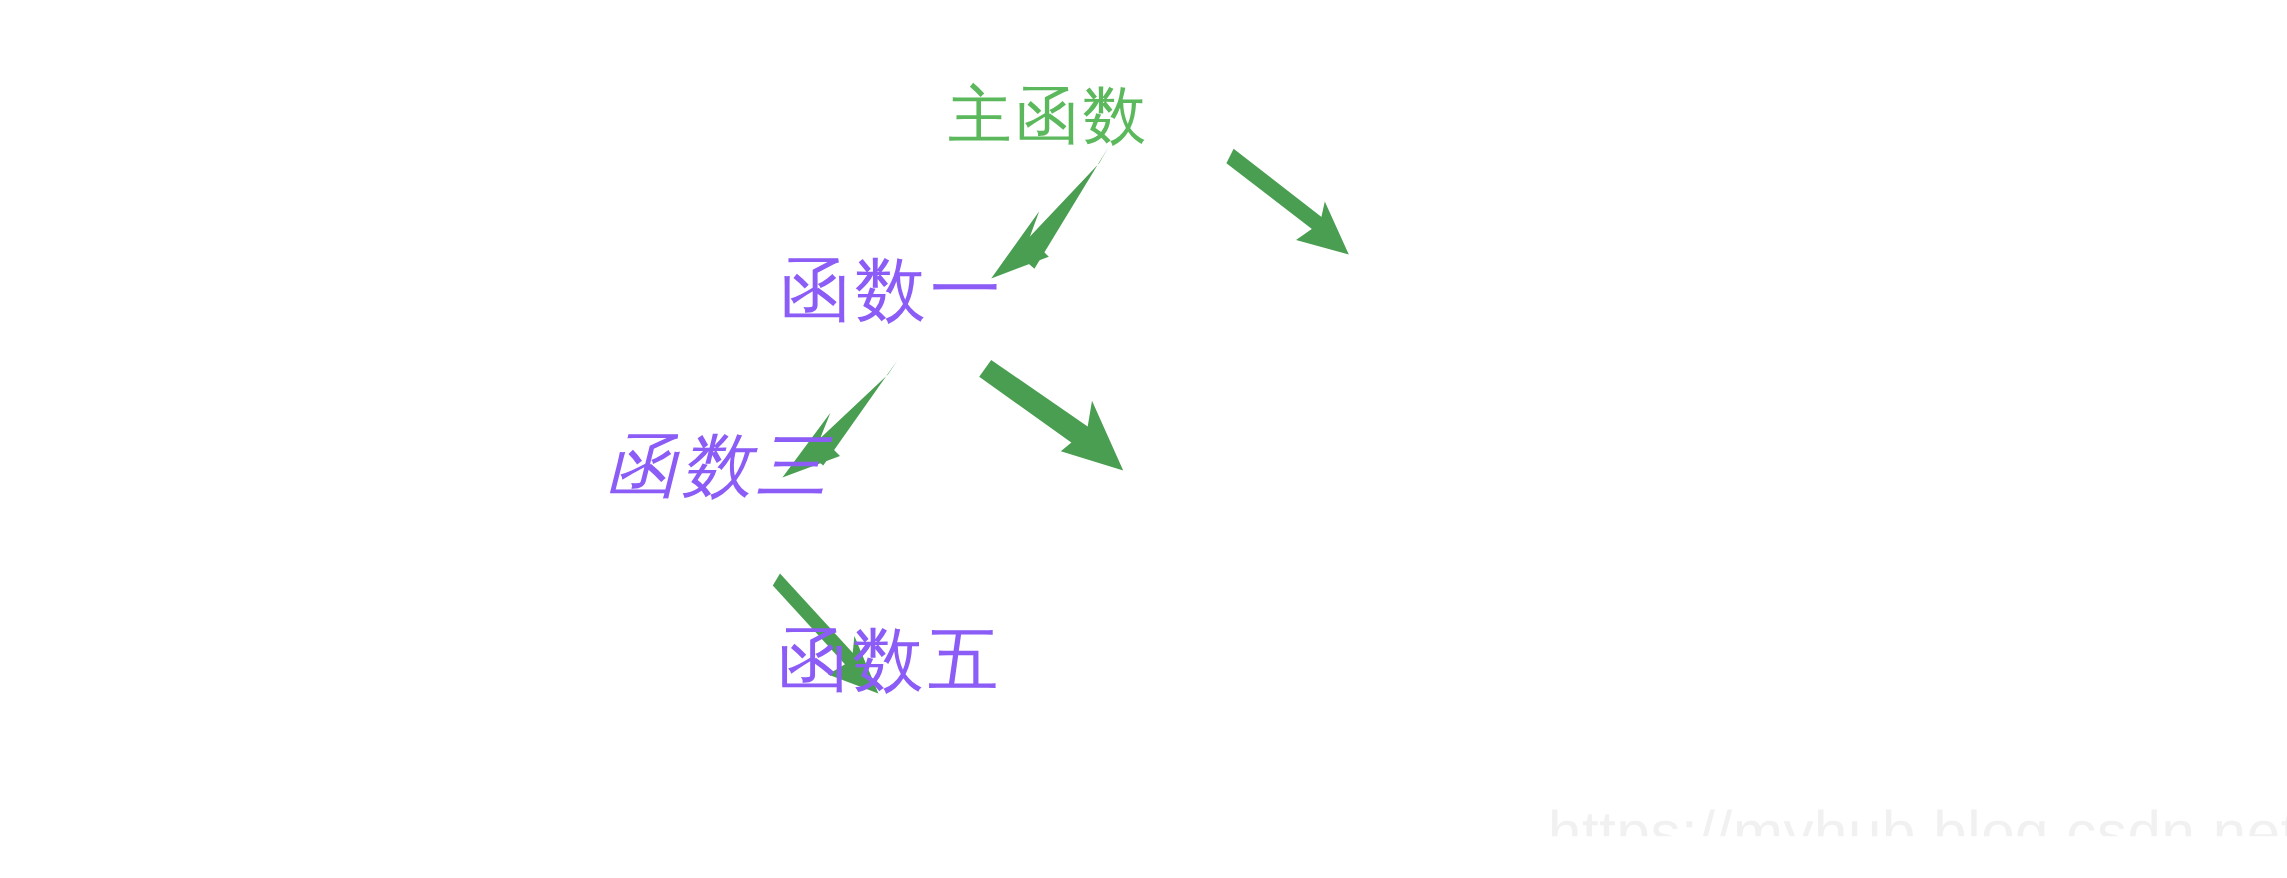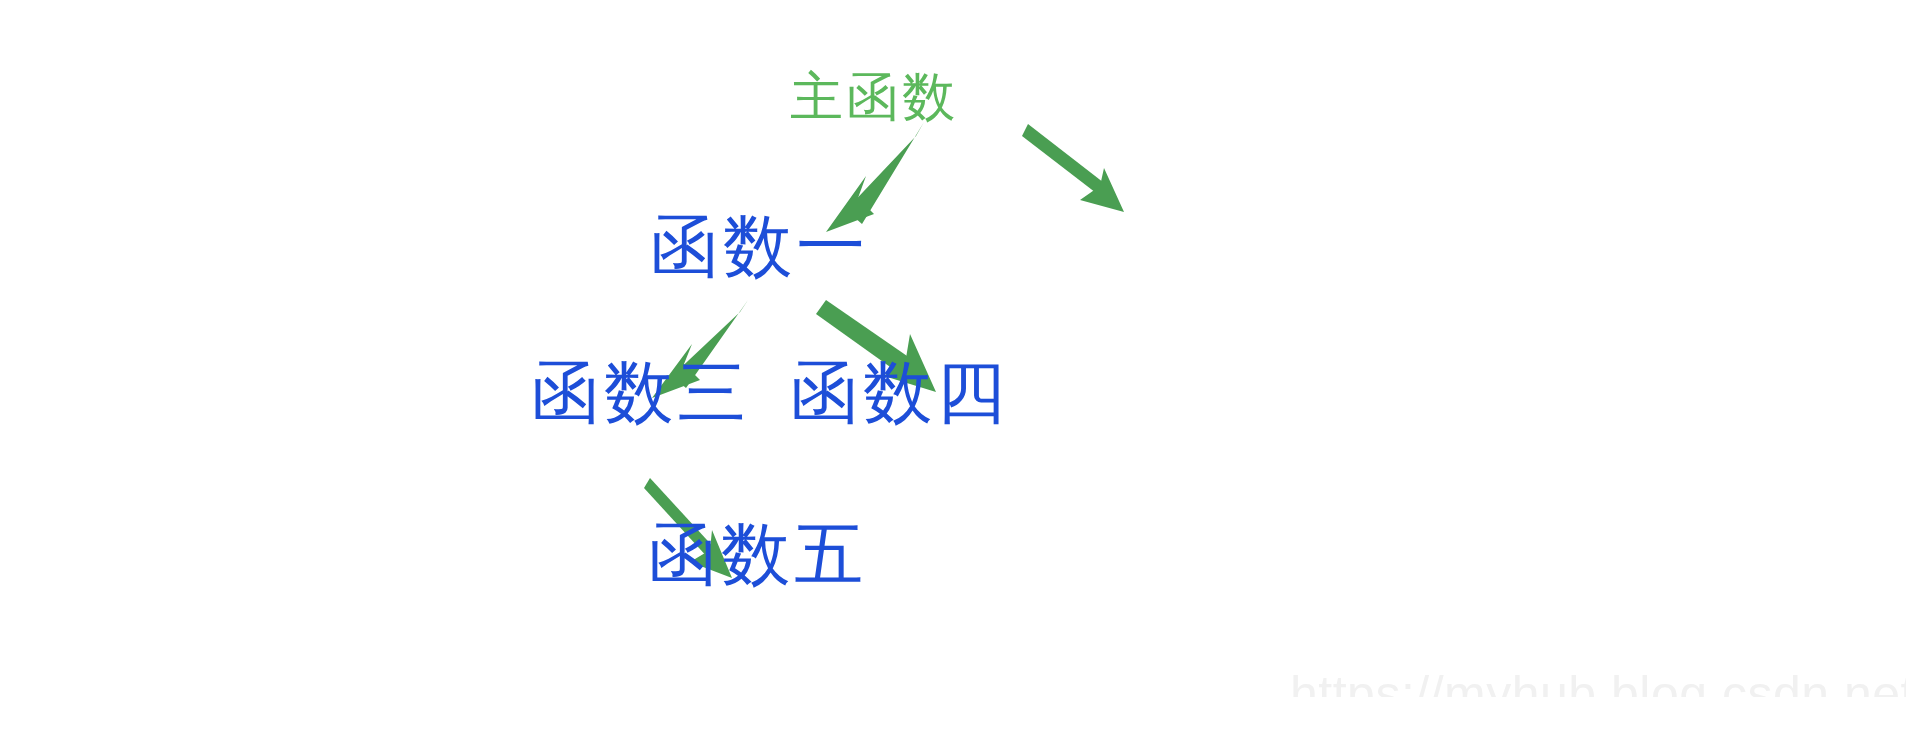--- a/index.html
+++ b/index.html
@@ -33,22 +33,22 @@
     font-family: "DejaVu Sans", "Liberation Sans", sans-serif;
     font-weight: 400;
     letter-spacing: 0.06em;
     user-select: none;
   }
   .node-root {
     font-size: 53px;
     color: #5cb85c;
   }
   .node-child {
-    font-size: 69px;
-    color: #1d4ed8;
+    font-size: 59px;
+    color: #8b5cf6;
   }
   #watermark {
     position: absolute;
     white-space: nowrap;
     font-family: "Liberation Sans", "DejaVu Sans", sans-serif;
     font-size: 50px;
     font-weight: 400;
     color: #f1f1f1;
     letter-spacing: 0.01em;
     user-select: none;
@@ -85,21 +85,20 @@
       <path d="M 650,478 L 644,488 L 710,560 L 718,552 Z" fill="#4a9e52"></path>
       <path d="M 732,578 L 690,562 L 710,550 L 712,530 Z" fill="#4a9e52"></path>
     </g>
   </svg>
 
   <div class="node node-root" style="left:790px; top:70px;">主函数</div>
 
   <div class="node node-child" style="left:650px; top:212px;">函数一</div>
 
 
-  <div class="node node-child" style="left:531px; top:358px;">函数三</div>
+  <div class="node node-child" style="left:505px; top:358px;font-style:italic;">函数三</div>
 
-  <div class="node node-child" style="left:790px; top:358px;">函数四</div>
 
   <div class="node node-child" style="left:605px; top:520px;margin-left:43px;">函数五</div>
 
   <div id="watermark" style="left:1290px; top:665px;">https://myhub.blog.csdn.net</div>
 
 </div>
 
 </body></html>

